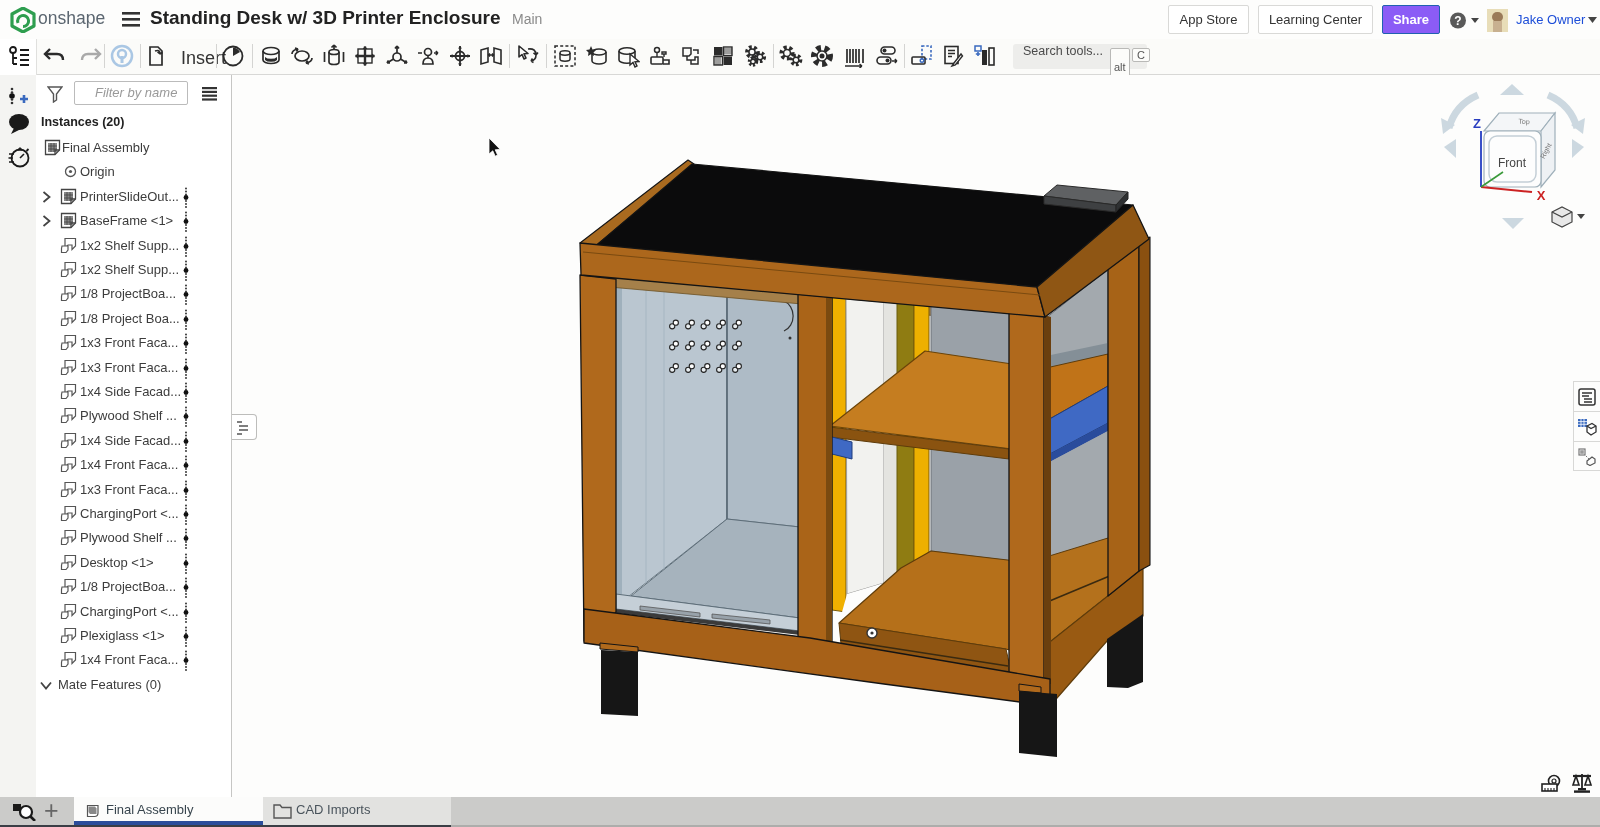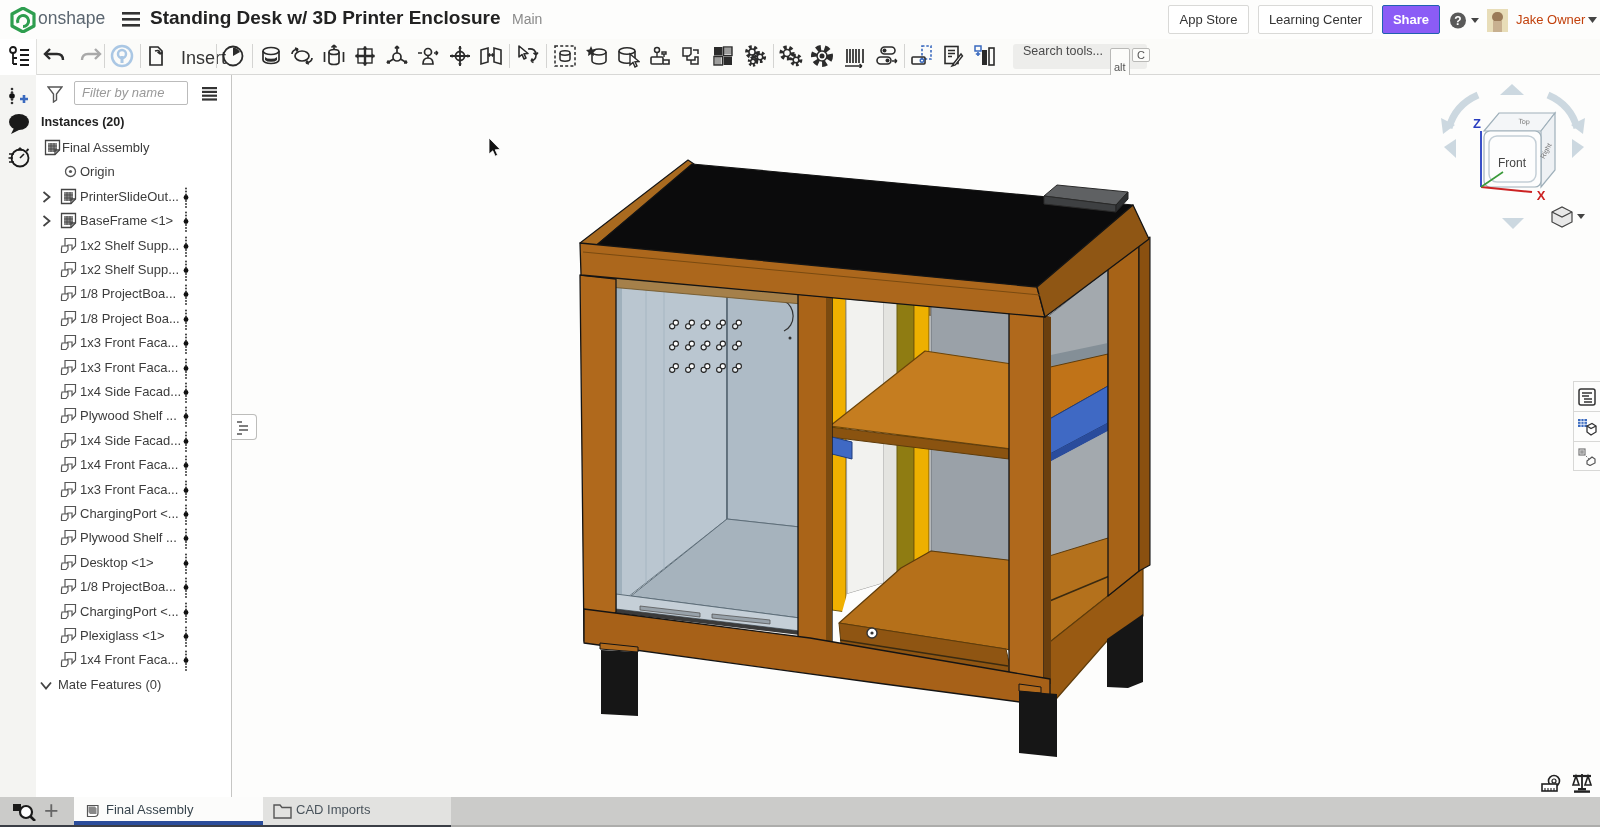--- a/index.html
+++ b/index.html
@@ -41,21 +41,21 @@
   <div class="btn" style="left:1382px;width:58px;background:#8b5cf6;border-color:#2061b0;color:#fff;font-weight:bold;">Share</div>
   <svg class="abs" style="left:1450px;top:12px" width="30" height="17" viewBox="0 0 30 17">
     <circle cx="8" cy="8.5" r="8" fill="#595959"></circle>
     <text x="8" y="13" font-size="12" font-weight="bold" fill="#fff" text-anchor="middle">?</text>
     <polygon points="21,6 29,6 25,11" fill="#444"></polygon>
   </svg>
   <div class="abs" style="left:1487px;top:9px;width:21px;height:23px;background:#e8ddb8;overflow:hidden;">
     <div class="abs" style="left:5px;top:3px;width:11px;height:10px;background:#9a7a58;border-radius:5px;"></div>
     <div class="abs" style="left:6px;top:12px;width:9px;height:11px;background:#c8b090;"></div>
   </div>
-  <div class="abs" style="left:1516px;top:12px;font-size:13px;color:#c2410c;">Jake Owner</div>
+  <div class="abs" style="left:1516px;top:12px;font-size:13px;color:#1d4ed8;">Jake Owner</div>
   <svg class="abs" style="left:1588px;top:17px" width="10" height="7" viewBox="0 0 10 7">
       <polygon points="0,0 9,0 4.5,6" fill="#444"></polygon>
     </svg>
 </div>
 
 <div id="toolbar">
     <div class="abs" style="left:0px;top:0px;width:37px;height:36px;background:#fff;border-right:1px solid #e0e0de;"></div>
 <svg class="abs" style="left:7px;top:6px" width="24" height="24" viewBox="0 0 24 24">
 <circle cx="6" cy="5" r="3" fill="none" stroke="#1a1a1a" stroke-width="1.8"></circle>
 <path d="M6 8 L6 19 M6 13 L10 13 M6 19 L10 19" stroke="#1a1a1a" stroke-width="1.8" fill="none"></path>
@@ -241,21 +241,21 @@
 <path d="M12 13 L16 9" stroke="#1a1a1a" stroke-width="1.6"></path>
 <path d="M10 4.5 L14 4.5 M12 4.5 L12 2.5 M18.5 6 L20.5 4" stroke="#1a1a1a" stroke-width="1.8"></path>
 <path d="M1 9 L6 9 M0.5 13 L5 13 M1 17 L6 17" stroke="#1a1a1a" stroke-width="1.6"></path>
     </svg>
   </div>
 
 <div id="panel">
   <svg class="abs" style="left:11px;top:11px" width="16" height="17" viewBox="0 0 16 17">
     <path d="M1 1 L15 1 L9.5 8 L9.5 14 L6.5 16 L6.5 8 Z" fill="none" stroke="#555" stroke-width="1.4"></path>
   </svg>
-  <div class="abs" style="left:38px;top:6px;width:114px;height:24px;border:1px solid #bbb;border-radius:2px;background:#fff;font-style:italic;color:#999;font-size:13px;line-height:22px;padding-left:7px;">Filter by name</div>
+  <div class="abs" style="left:38px;top:6px;width:114px;height:24px;border:1px solid #bbb;border-radius:2px;background:#fff;font-style:italic;color:#999;font-size:13px;line-height:22px;padding-left:20px;">Filter by name</div>
   <svg class="abs" style="left:166px;top:12px" width="15" height="14" viewBox="0 0 15 14">
     <rect x="0" y="0" width="15" height="2.2" fill="#333"></rect>
       <rect x="0" y="3.8" width="15" height="2.2" fill="#333"></rect>
       <rect x="0" y="7.6" width="15" height="2.2" fill="#333"></rect>
       <rect x="0" y="11.4" width="15" height="2.2" fill="#333"></rect>
   </svg>
   <div class="abs" style="left:5px;top:40px;font-size:12.5px;font-weight:bold;color:#222;">Instances (20)</div>
   <div id="tree">
       <div class="row" style="top:61.0px">
         <svg class="pico" width="17" height="17" viewBox="0 0 17 17" style="left:8px">

